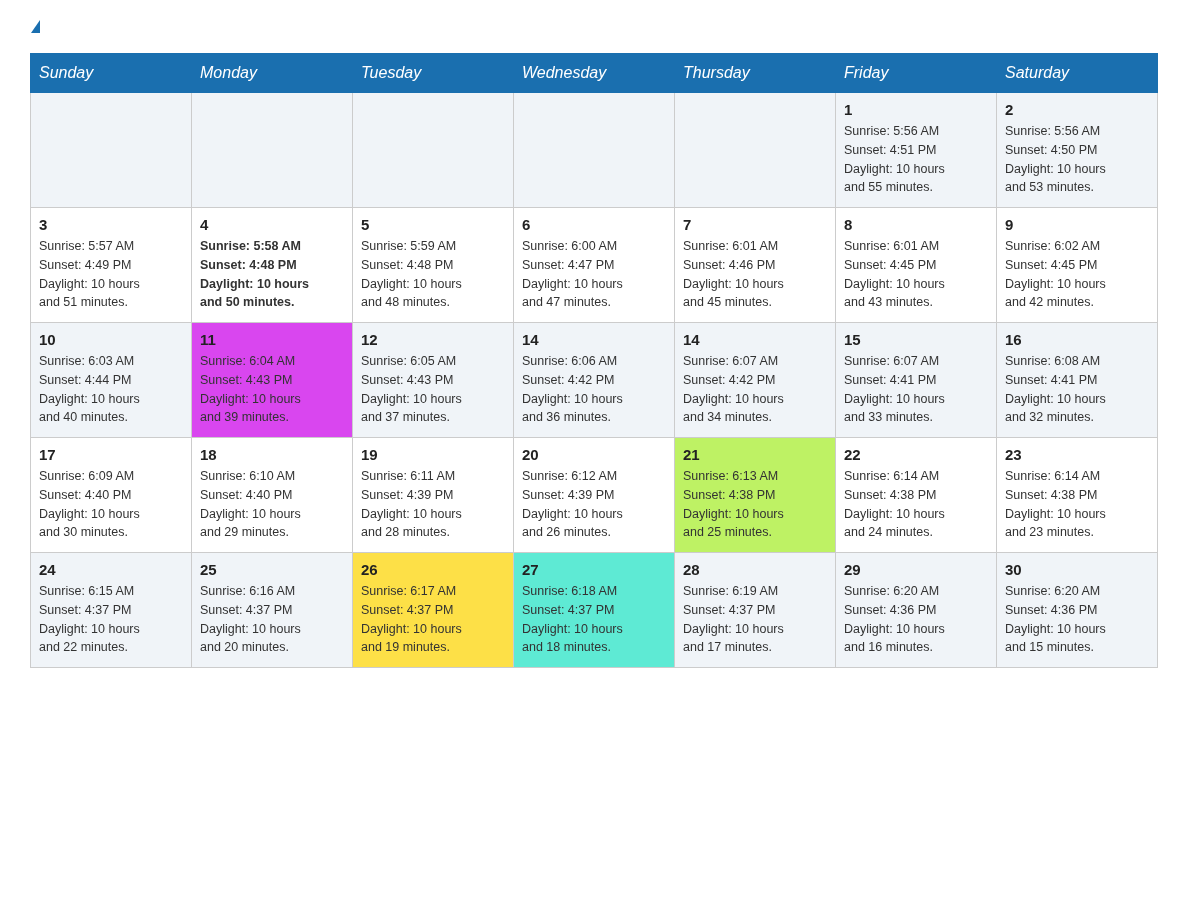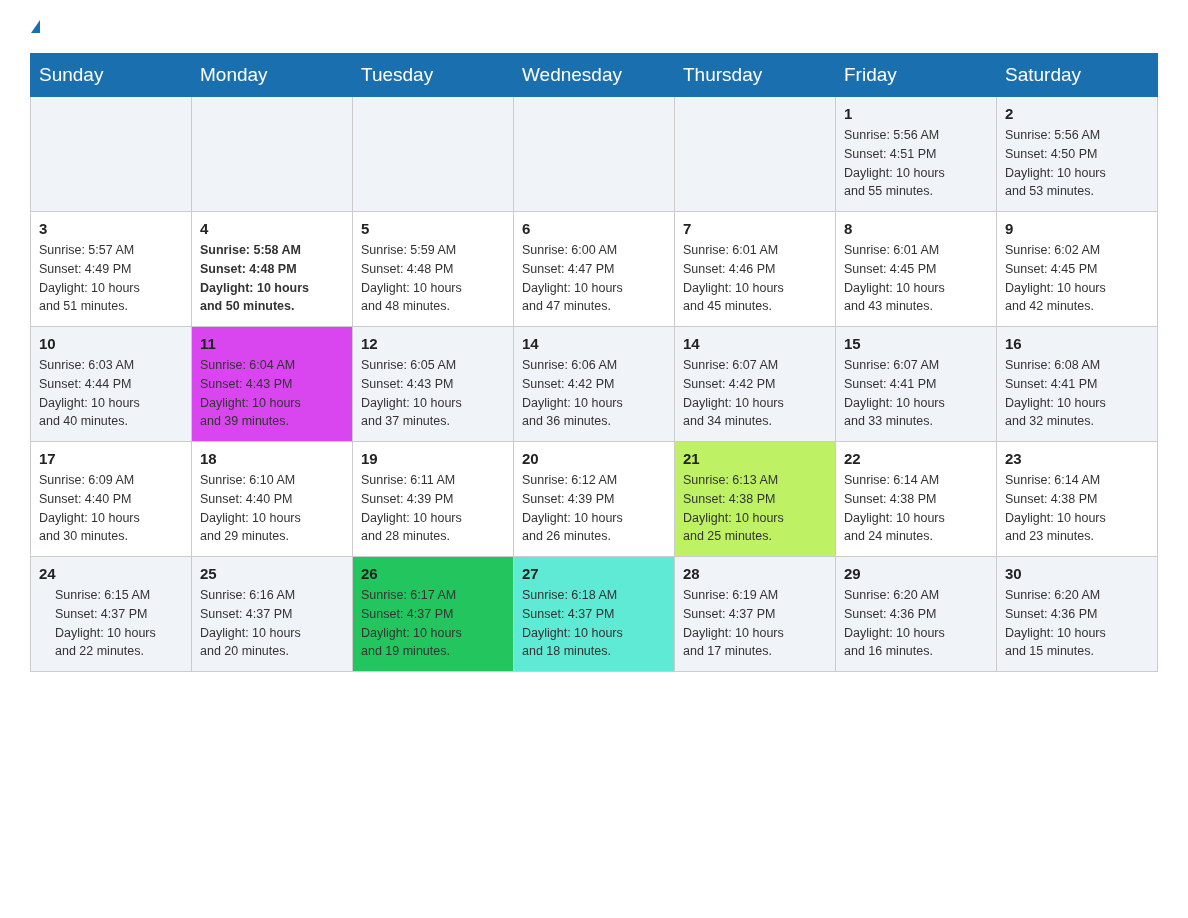--- a/index.html
+++ b/index.html
@@ -47,25 +47,26 @@
       margin-top: 4px;
     }
     .calendar {
       width: 100%;
       border-collapse: collapse;
       border: 1px solid #aaa;
     }
     .calendar th {
       background-color: #1a6faf;
       color: #fff;
-      font-size: 19px;
+      font-size: 16px;
       font-weight: normal;
       padding: 10px 8px;
       text-align: left;
       border: 1px solid #1a6faf;
+      font-style: italic;
     }
     .calendar td {
       vertical-align: top;
       padding: 8px 8px 10px 8px;
       border: 1px solid #ccc;
       width: 14.28%;
       min-height: 90px;
       font-size: 13px;
       background: #fff;
     }
@@ -290,33 +291,33 @@
           <span class="day-num">23</span>
           <div class="day-info" style="white-space: pre-line;">Sunrise: 6:14 AM
 Sunset: 4:38 PM
 Daylight: 10 hours
 and 23 minutes.</div>
         </td>
       </tr>
       <tr>
         <td style="background: rgb(240, 244, 248);">
           <span class="day-num">24</span>
-          <div class="day-info" style="white-space: pre-line; margin-left: 16px;">Sunrise: 6:15 AM
+          <div class="day-info" style="white-space: pre-line;">Sunrise: 6:15 AM
 Sunset: 4:37 PM
 Daylight: 10 hours
 and 22 minutes.</div>
         </td>
         <td style="background: rgb(240, 244, 248);">
           <span class="day-num">25</span>
           <div class="day-info" style="white-space: pre-line;">Sunrise: 6:16 AM
 Sunset: 4:37 PM
 Daylight: 10 hours
 and 20 minutes.</div>
         </td>
-        <td style="background: #22c55e;">
+        <td style="background: #fde047;">
           <span class="day-num">26</span>
           <div class="day-info" style="white-space: pre-line;">Sunrise: 6:17 AM
 Sunset: 4:37 PM
 Daylight: 10 hours
 and 19 minutes.</div>
         </td>
         <td style="background: #5eead4;">
           <span class="day-num">27</span>
           <div class="day-info" style="white-space: pre-line;">Sunrise: 6:18 AM
 Sunset: 4:37 PM

